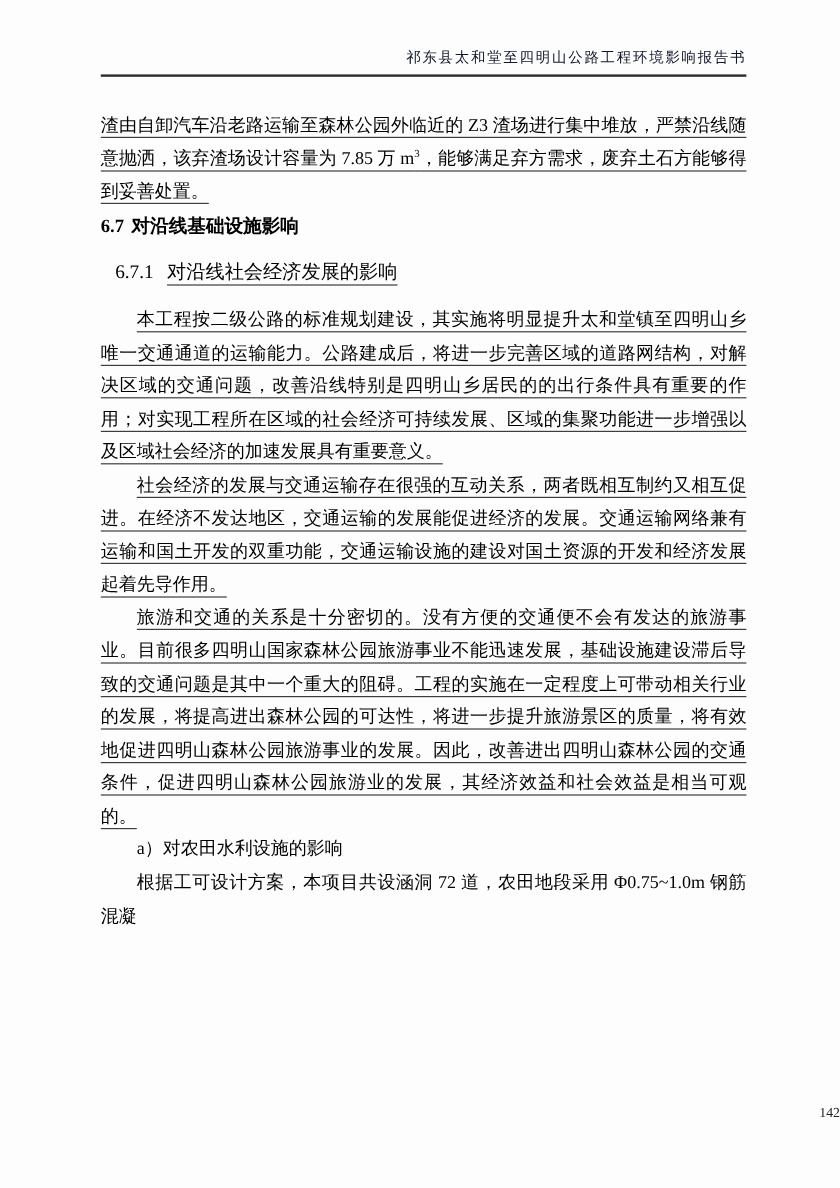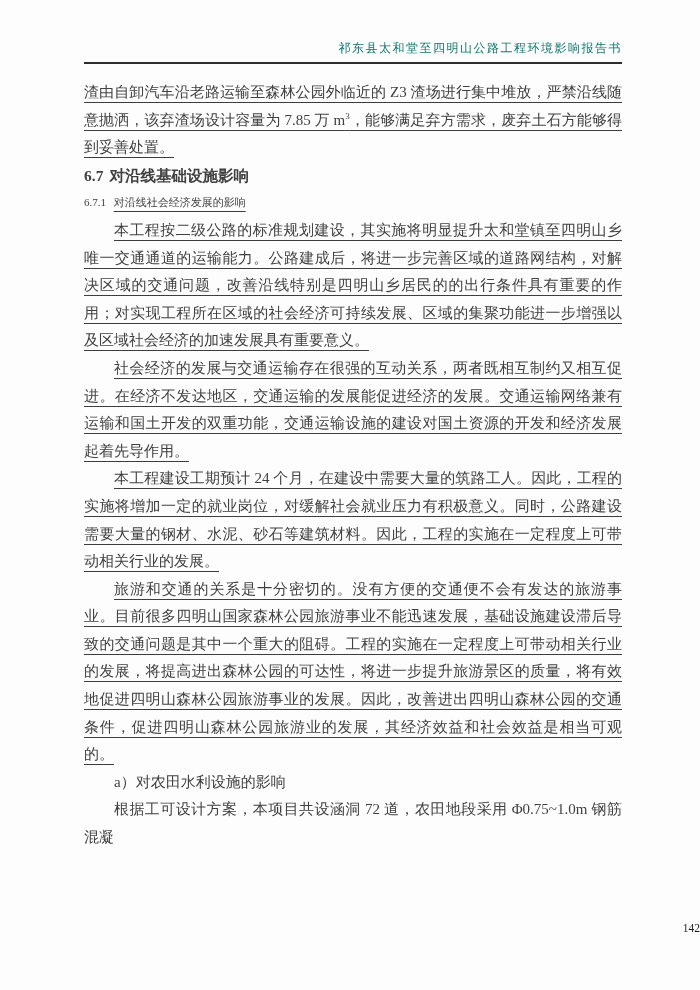--- a/index.html
+++ b/index.html
@@ -12,55 +12,55 @@
     overflow: hidden;
   }
   .page { position: absolute; inset: 0; }
 
   .page-header {
     position: absolute;
     top: 40px; left: 84px; right: 78px;
     text-align: right;
     font-size: 12px;
     letter-spacing: 1.5px;
-    color: #0f766e;
+    color: #0f172a;
   }
   .header-rule {
     position: absolute;
     top: 62px; left: 84px; right: 78px;
     border-bottom: 2px solid #2d2d2d;
   }
 
   .content {
     position: absolute;
-    top: 79px; left: 84px; right: 78px;
+    top: 92px; left: 84px; right: 78px;
     font-size: 15px;
     line-height: 27.6px;
     text-align: justify;
-    color: #404040;
+    color: #000000;
   }
   .content p { margin: 0; text-indent: 2em; }
   .content p.no-indent { text-indent: 0; }
 
   .u {
     text-decoration: underline;
     text-underline-offset: 5px;
     text-decoration-thickness: 1px;
     text-decoration-color: #3d3d3d;
   }
 
   .h-major {
     font-weight: bold;
     font-size: 15.5px;
     margin: 0;
   }
   .h-minor {
     font-weight: normal;
-    font-size: 11px;
-    margin: 0;
+    font-size: 16px;
+    margin: 12px;
   }
   .h-num { margin-right: 0.7em; }
   .h-major .h-num { margin-right: 0.4em; }
 
   sup.unit-sup {
     font-size: 9px;
     vertical-align: super;
     line-height: 0;
   }
 
@@ -85,21 +85,20 @@
     <p class="no-indent u"><span>渣由自卸汽车沿老路运输至森林公园外临近的 Z3 渣场进行集中堆放，严禁沿线随意抛洒，该弃渣场设计容量为 7.85 万 m</span><sup class="unit-sup">3</sup><span>，能够满足弃方需求，废弃土石方能够得到妥善处置。</span></p>
 
     <div class="h-major"><span class="h-num">6.7</span><span>对沿线基础设施影响</span></div>
 
     <div class="h-minor"><span class="h-num">6.7.1</span><span class="u">对沿线社会经济发展的影响</span></div>
 
     <p class="u">本工程按二级公路的标准规划建设，其实施将明显提升太和堂镇至四明山乡唯一交通通道的运输能力。公路建成后，将进一步完善区域的道路网结构，对解决区域的交通问题，改善沿线特别是四明山乡居民的的出行条件具有重要的作用；对实现工程所在区域的社会经济可持续发展、区域的集聚功能进一步增强以及区域社会经济的加速发展具有重要意义。</p>
 
     <p class="u">社会经济的发展与交通运输存在很强的互动关系，两者既相互制约又相互促进。在经济不发达地区，交通运输的发展能促进经济的发展。交通运输网络兼有运输和国土开发的双重功能，交通运输设施的建设对国土资源的开发和经济发展起着先导作用。</p>
 
-    <p class="u">本工程建设工期预计 24 个月，在建设中需要大量的筑路工人。因此，工程的实施将增加一定的就业岗位，对缓解社会就业压力有积极意义。同时，公路建设需要大量的钢材、水泥、砂石等建筑材料。因此，工程的实施在一定程度上可带动相关行业的发展。</p>
 
 
 
     <p class="u">旅游和交通的关系是十分密切的。没有方便的交通便不会有发达的旅游事业。目前很多四明山国家森林公园旅游事业不能迅速发展，基础设施建设滞后导致的交通问题是其中一个重大的阻碍。工程的实施在一定程度上可带动相关行业的发展，将提高进出森林公园的可达性，将进一步提升旅游景区的质量，将有效地促进四明山森林公园旅游事业的发展。因此，改善进出四明山森林公园的交通条件，促进四明山森林公园旅游业的发展，其经济效益和社会效益是相当可观的。</p>
 
 
     <p>a）对农田水利设施的影响</p>
 
     <p>根据工可设计方案，本项目共设涵洞 72 道，农田地段采用 Φ0.75~1.0m 钢筋混凝</p>
 

